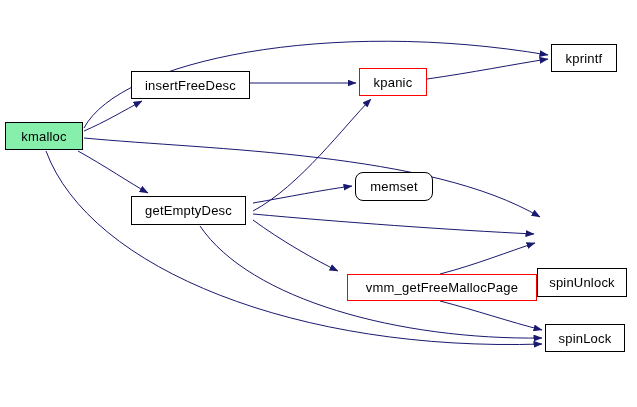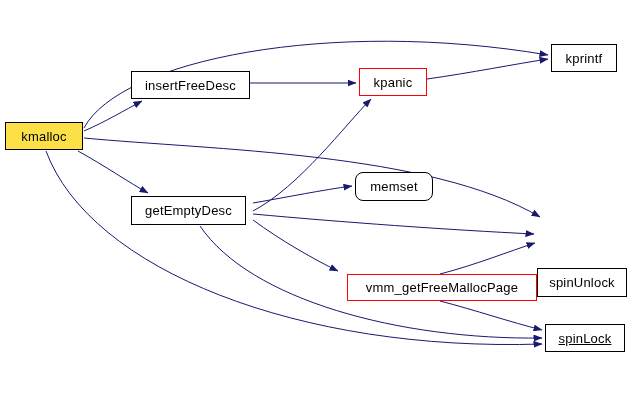--- a/index.html
+++ b/index.html
@@ -31,21 +31,21 @@
     background: #ffffff;
     border: 1px solid #000000;
     font-family: "Liberation Sans", sans-serif;
     font-size: 13px;
     color: #000000;
     white-space: nowrap;
     letter-spacing: 0.2px;
     z-index: 2;
   }
   .graph-node.node-current {
-    background: #fde047;
+    background: #86efac;
     border: 1px solid #000000;
   }
   .graph-node.node-red {
     border: 1px solid #ff0000;
     justify-content: center;
   }
   .node-label {
     pointer-events: none;
   }
 </style>
@@ -96,18 +96,18 @@
       </div>
       <div class="graph-node" style="left: 355px; top: 172px; width: 78px; height: 29px; border-radius: 8px;">
         <span class="node-label">memset</span>
       </div>
       <div class="graph-node" style="left: 537px; top: 220px; width: 90px; height: 29px; margin-top: 48px;">
         <span class="node-label">spinUnlock</span>
       </div>
       <div class="graph-node node-red" style="left: 300px; top: 274px; width: 190px; height: 27px; margin-left: 47px;">
         <span class="node-label">vmm_getFreeMallocPage</span>
       </div>
-      <div class="graph-node" style="left: 545px; top: 324px; width: 80px; height: 28px; text-decoration: underline;">
+      <div class="graph-node" style="left: 545px; top: 324px; width: 80px; height: 28px;">
         <span class="node-label">spinLock</span>
       </div>
     </div>
 
 </div>
 
 </body></html>

